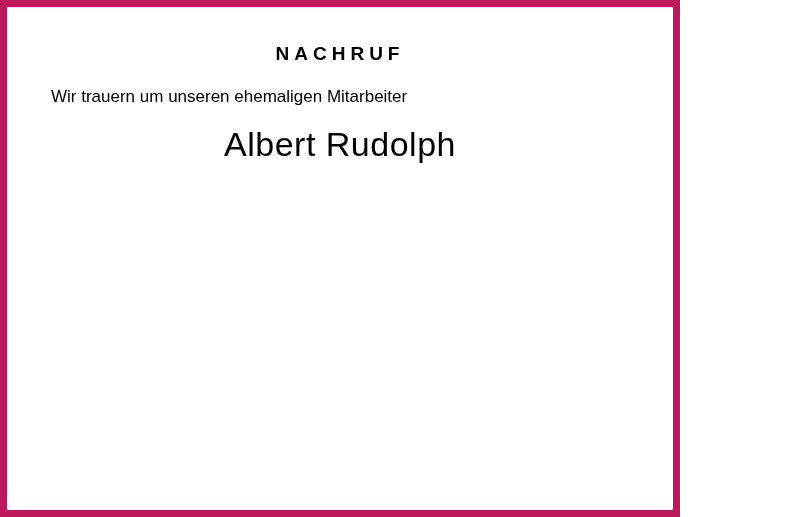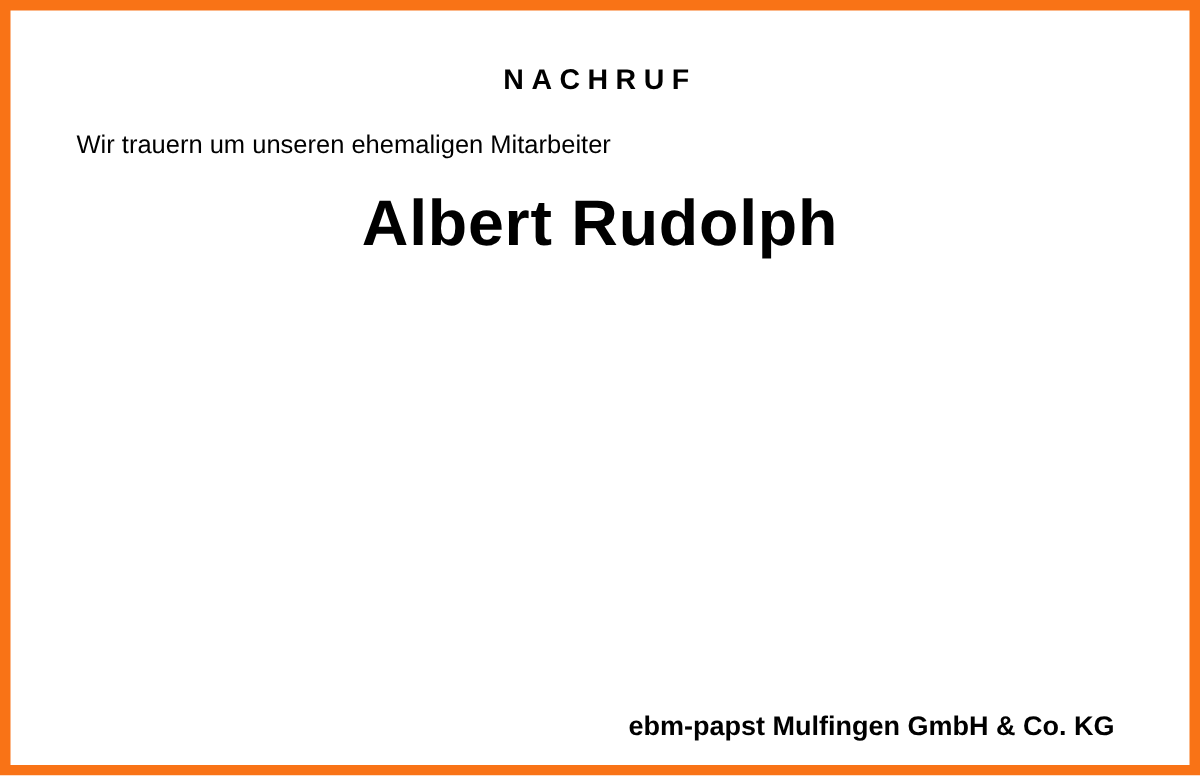--- a/index.html
+++ b/index.html
@@ -9,43 +9,43 @@
   }
   body {
     width: 800px;
     height: 517px;
     font-family: "Liberation Sans", sans-serif;
     color: #000000;
     overflow: hidden;
   }
   .obituary-frame {
     box-sizing: border-box;
-    width: 800px;
+    width: 680px;
     height: 517px;
-    border: 7px solid #f97316;
+    border: 7px solid #be185d;
     background: #ffffff;
     padding: 22px 44px 14px 44px;
     display: flex;
     flex-direction: column;
   }
   .kicker {
     text-align: center;
     font-size: 19px;
     font-weight: bold;
     letter-spacing: 5px;
     margin: 14px 0 22px 0;
   }
   .intro-line {
     font-size: 17px;
     margin: 0 0 8px 0;
   }
   .deceased-name {
     text-align: center;
-    font-size: 43px;
-    font-weight: bold;
+    font-size: 34px;
+    font-weight: normal;
     letter-spacing: 0.5px;
     margin: 10px 0 24px 0;
   }
   .body-par {
     font-size: 16.5px;
     line-height: 1.42;
     text-align: justify;
     margin: 0 0 20px 0;
   }
   .body-par:last-of-type {
@@ -72,16 +72,15 @@
 <div class="obituary-frame">
 
   <div class="kicker">NACHRUF</div>
 
   <div class="intro-line">Wir trauern um unseren ehemaligen Mitarbeiter</div>
 
   <div class="deceased-name">Albert Rudolph</div>
 
 
   <div class="signature">
-    <div>ebm-papst Mulfingen GmbH &amp; Co. KG</div>
   </div>
 
 </div>
 
 </body></html>

